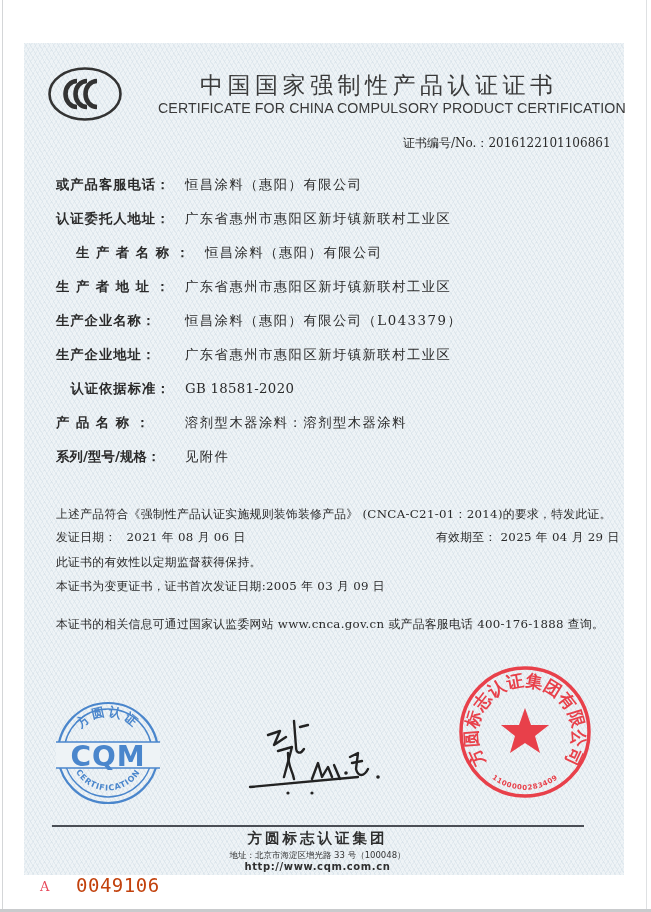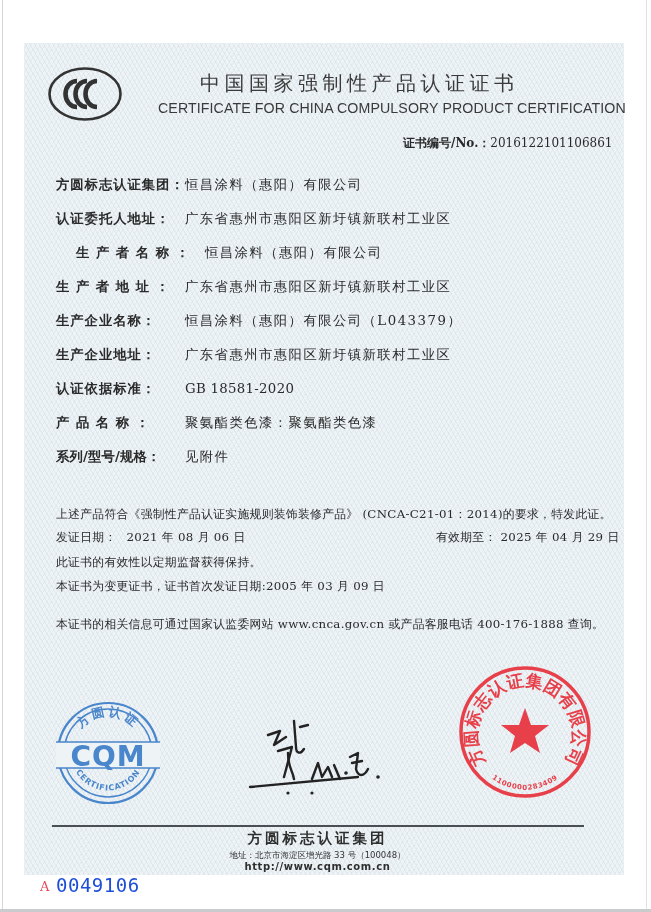--- a/index.html
+++ b/index.html
@@ -14,28 +14,28 @@
     position:absolute; left:24px; top:43px; width:600px; height:832px;
     background-color:#eef3f6;
     background-image:
       repeating-linear-gradient(60deg, rgba(200,214,224,0.35) 0px, rgba(200,214,224,0.35) 1px, transparent 1px, transparent 4px),
       repeating-linear-gradient(-60deg, rgba(205,218,228,0.30) 0px, rgba(205,218,228,0.30) 1px, transparent 1px, transparent 4px);
   }
   .abs { position:absolute; }
   .ccc-logo { left:47px; top:66px; width:76px; height:56px; }
   .title-cn {
     left:200px; top:70px; font-family:Liberation Sans, sans-serif;
-    font-size:20px; letter-spacing:4.5px; color:#3a3a3a; white-space:nowrap;
+    font-size:23px; letter-spacing:4.5px; color:#3a3a3a; white-space:nowrap;
   }
   .title-en {
     left:158px; top:100px; font-family:"Liberation Sans","DejaVu Sans",sans-serif;
     font-size:14.2px; color:#3a3a3a; white-space:nowrap; letter-spacing:0.1px;
   }
   .cert-no { left:403px; top:135px; font-size:12px; white-space:nowrap; color:#2a2a2a; }
-  .cert-no .lbl { font-weight:bold; }
+  .cert-no .lbl { font-weight:normal; }
   .row { position:absolute; left:56px; font-size:13.3px; white-space:nowrap; color:#2a2a2a; }
   .row .label { display:inline-block; width:129px; font-weight:bold; letter-spacing:1px; }
   .row .value { letter-spacing:1.5px; }
   .para { position:absolute; left:56px; font-size:11.8px; white-space:nowrap; color:#2a2a2a; letter-spacing:0.3px; }
   .para-right { position:absolute; left:436px; font-size:11.8px; white-space:nowrap; color:#2a2a2a; letter-spacing:0.3px; }
   .cqm { left:52px; top:700px; width:112px; height:106px; }
   .signature { left:238px; top:707px; width:150px; height:92px; }
   .seal { left:458px; top:665px; width:134px; height:134px; }
   .footer-rule { left:52px; top:825px; width:532px; height:2px; background:#4a4e55; }
   .footer-org {
@@ -45,21 +45,21 @@
   }
   .footer-addr {
     left:0; width:651px; top:850px; text-align:center; margin-left:-8px;
     font-family:"DejaVu Sans","Liberation Sans",sans-serif; font-size:8.5px; color:#333;
   }
   .footer-url {
     left:0; width:651px; top:861px; text-align:center; margin-left:-8px;
     font-family:"DejaVu Sans","Liberation Sans",sans-serif; font-weight:bold; font-size:10px; color:#2f2f2f; letter-spacing:0.6px;
   }
   .serial-prefix { left:40px; top:879px; font-family:"DejaVu Serif",serif; font-size:13px; color:#e8485a; }
-  .serial-no { left:56px; top:874px; font-family:"DejaVu Sans Mono","Liberation Mono",monospace; font-size:19px; color:#1d4ed8; letter-spacing:0.5px; }
+  .serial-no { left:76px; top:874px; font-family:"DejaVu Sans Mono","Liberation Mono",monospace; font-size:19px; color:#c2410c; letter-spacing:0.5px; }
 </style>
 </head>
 <body>
 
 <div class="edge-left"></div>
 <div class="edge-right"></div>
 <div class="edge-bottom"></div>
 
 <div class="panel"></div>
 
@@ -71,42 +71,42 @@
 </svg>
 
 <div class="abs title-cn">中国国家强制性产品认证证书</div>
 <div class="abs title-en">CERTIFICATE FOR CHINA COMPULSORY PRODUCT CERTIFICATION</div>
 
 <div class="abs cert-no">
   <span class="lbl">证书编号/No.：</span><span>2016122101106861</span>
 </div>
 
 <div class="row" style="top:176px;">
-  <span class="label">方圆标志认证集团：</span><span class="value">恒昌涂料（惠阳）有限公司</span>
+  <span class="label">或产品客服电话：</span><span class="value">恒昌涂料（惠阳）有限公司</span>
 </div>
 <div class="row" style="top:210px;">
   <span class="label">认证委托人地址：</span><span class="value">广东省惠州市惠阳区新圩镇新联村工业区</span>
 </div>
 <div class="row" style="top:244px;margin-left:20px;">
   <span class="label">生 产 者 名 称 ：</span><span class="value">恒昌涂料（惠阳）有限公司</span>
 </div>
 <div class="row" style="top:278px;">
   <span class="label">生 产 者 地 址 ：</span><span class="value">广东省惠州市惠阳区新圩镇新联村工业区</span>
 </div>
 <div class="row" style="top:312px;">
   <span class="label">生产企业名称：</span><span class="value">恒昌涂料（惠阳）有限公司（L043379）</span>
 </div>
 <div class="row" style="top:346px;">
   <span class="label">生产企业地址：</span><span class="value">广东省惠州市惠阳区新圩镇新联村工业区</span>
 </div>
-<div class="row" style="top:380px;">
+<div class="row" style="top:380px;text-align:center;">
   <span class="label">认证依据标准：</span><span class="value" style="letter-spacing:0.3px;">GB 18581-2020</span>
 </div>
 <div class="row" style="top:414px;">
-  <span class="label">产  品  名  称  ：</span><span class="value">聚氨酯类色漆：聚氨酯类色漆</span>
+  <span class="label">产  品  名  称  ：</span><span class="value">溶剂型木器涂料：溶剂型木器涂料</span>
 </div>
 <div class="row" style="top:448px;">
   <span class="label" style="letter-spacing:0.2px;">系列/型号/规格：</span><span class="value">见附件</span>
 </div>
 
 <div class="para" style="top:507px;">上述产品符合《强制性产品认证实施规则装饰装修产品》 (CNCA-C21-01：2014)的要求，特发此证。</div>
 <div class="para" style="top:530px;">
   <span>发证日期：</span>
   <span style="margin-left:6px;">2021 年 08 月 06 日</span>
 </div>

